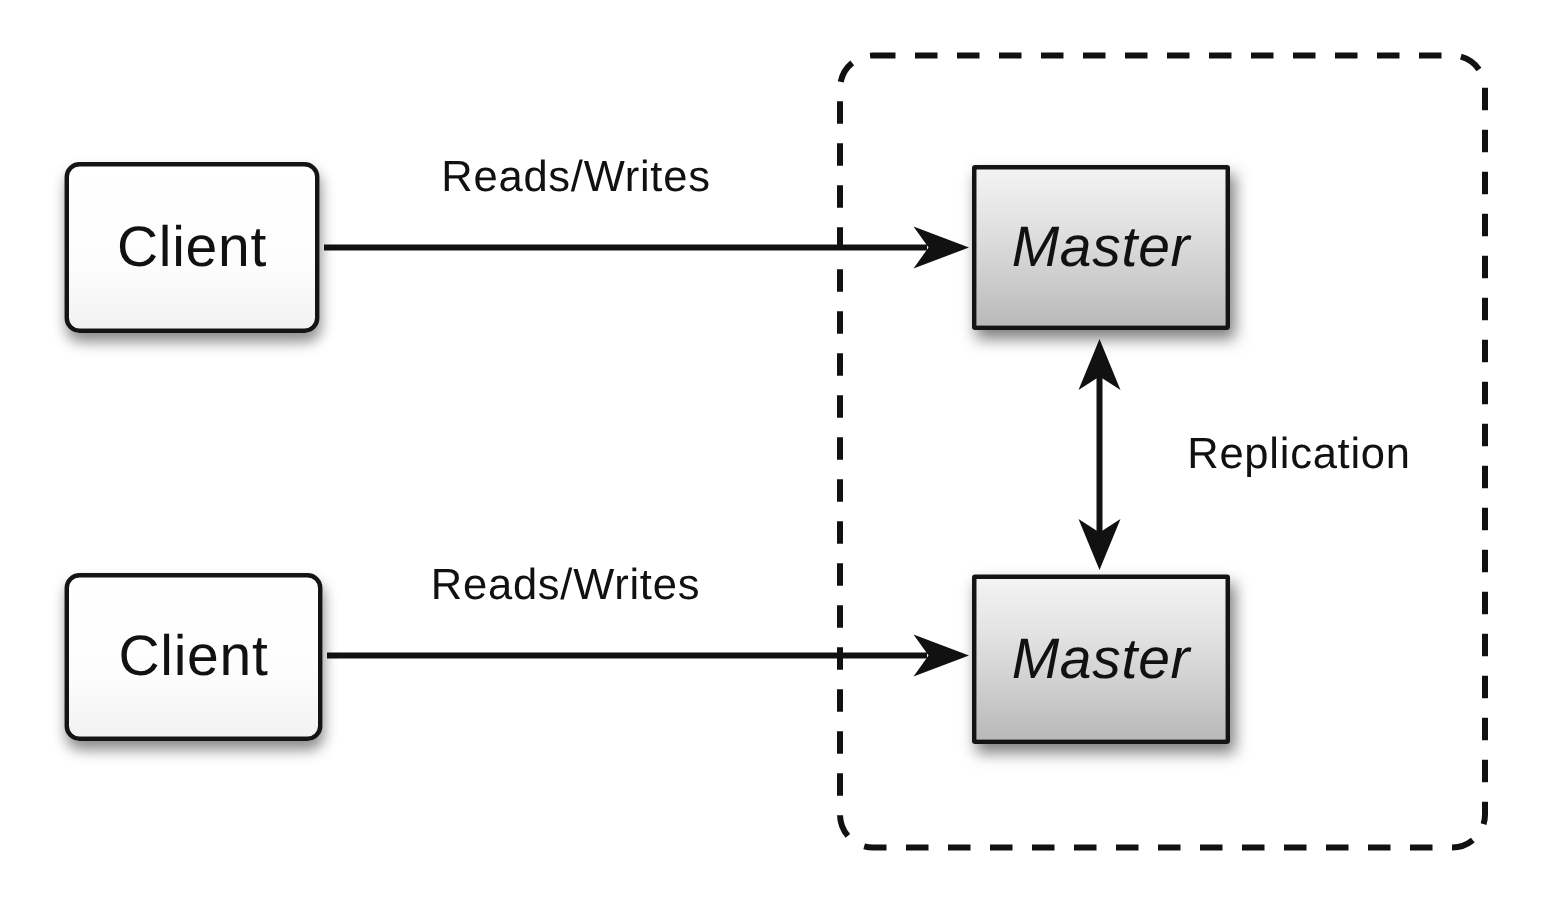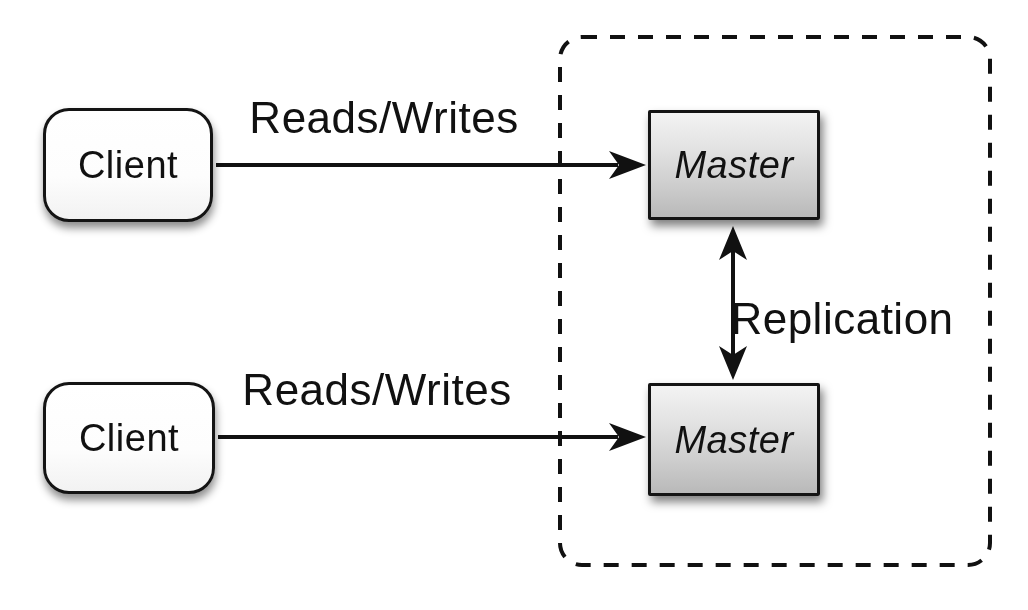--- a/index.html
+++ b/index.html
@@ -28,46 +28,46 @@
     display: flex;
     align-items: center;
     justify-content: center;
     box-sizing: border-box;
     border: 3.5px solid #141414;
     font-size: 38px;
     line-height: 1;
     letter-spacing: 0.5px;
   }
   .client {
-    border-radius: 26px;
+    border-radius: 10px;
     background: linear-gradient(180deg, #ffffff 0%, #fdfdfd 60%, #f2f2f2 100%);
     box-shadow: 1px 6px 9px rgba(0, 0, 0, 0.45);
   }
   .client-top    { left: 43px;  top: 108px; width: 170px; height: 114px; }
   .client-bottom { left: 43px;  top: 382px; width: 172px; height: 112px; }
   .master {
     border-radius: 2px;
     background: linear-gradient(180deg, #f3f3f3 0%, #e2e2e2 35%, #cdcdcd 70%, #b9b9b9 100%);
     box-shadow: 3px 6px 10px rgba(0, 0, 0, 0.5);
     font-style: italic;
   }
   .master-top    { left: 648px; top: 110px; width: 172px; height: 110px; }
   .master-bottom { left: 648px; top: 383px; width: 172px; height: 113px; }
   .edge-label {
     position: absolute;
-    font-size: 44px;
+    font-size: 29px;
     line-height: 44px;
     height: 44px;
     text-align: center;
     white-space: nowrap;
     letter-spacing: 0.5px;
   }
   .label-rw-top    { left: 214px; top: 96px;  width: 340px; }
   .label-rw-bottom { left: 207px; top: 368px; width: 340px; }
-  .label-replication { left: 730px; top: 281px; width: 224px; margin-top: 16px; }
+  .label-replication { left: 754px; top: 281px; width: 224px; }
 </style>
 </head>
 <body>
 
 <div class="canvas">
 
   <svg class="connector-layer" viewBox="0 0 1028 610">
 
     <rect x="560" y="37" width="430" height="528" rx="22" ry="22" fill="none" stroke="#111111" stroke-width="4" stroke-dasharray="15 13"></rect>
 

